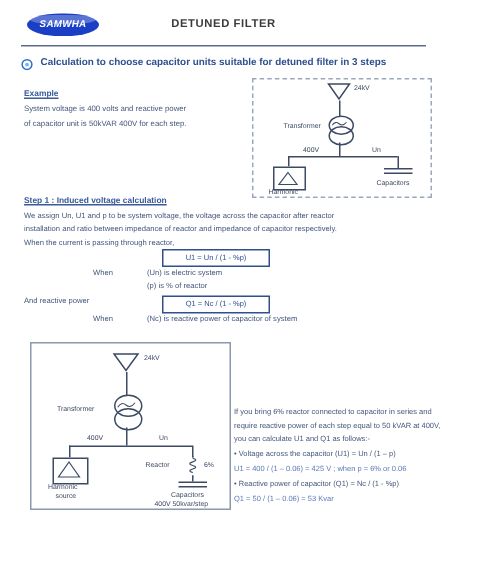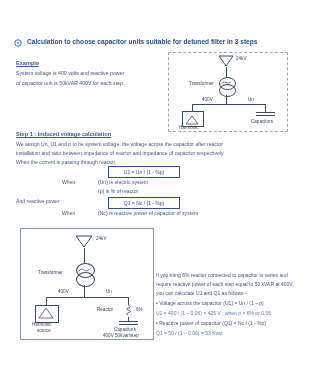--- a/index.html
+++ b/index.html
@@ -112,20 +112,28 @@
   #rt4{left:156px;top:300px;}
   #rt5{left:156px;top:310px;color:#5d7ab5;}
   #rt6{left:156px;top:320px;}
   #rt7{left:156px;top:330px;color:#5d7ab5;}
 </style>
 </head>
 <body>
 
 <div class="page">
 
+  <div class="header">
+    <div class="logo">
+      <div class="logo-sheen"></div>
+      <span class="logo-text">SAMWHA</span>
+    </div>
+    <div class="doc-title">DETUNED FILTER</div>
+    <div class="header-rule"></div>
+  </div>
 
   <div class="sec-head">
     <svg class="bullet-icon" viewBox="0 0 16 16">
       <circle cx="8" cy="8" r="6.5" fill="none" stroke="#2f6fd0" stroke-width="2"></circle>
       <circle cx="8" cy="8" r="2.5" fill="#7fb0e8"></circle>
     </svg>
     <div class="sec-head-text">Calculation to choose capacitor units suitable for detuned filter in 3 steps</div>
   </div>
 
   <div class="example-head">Example</div>

